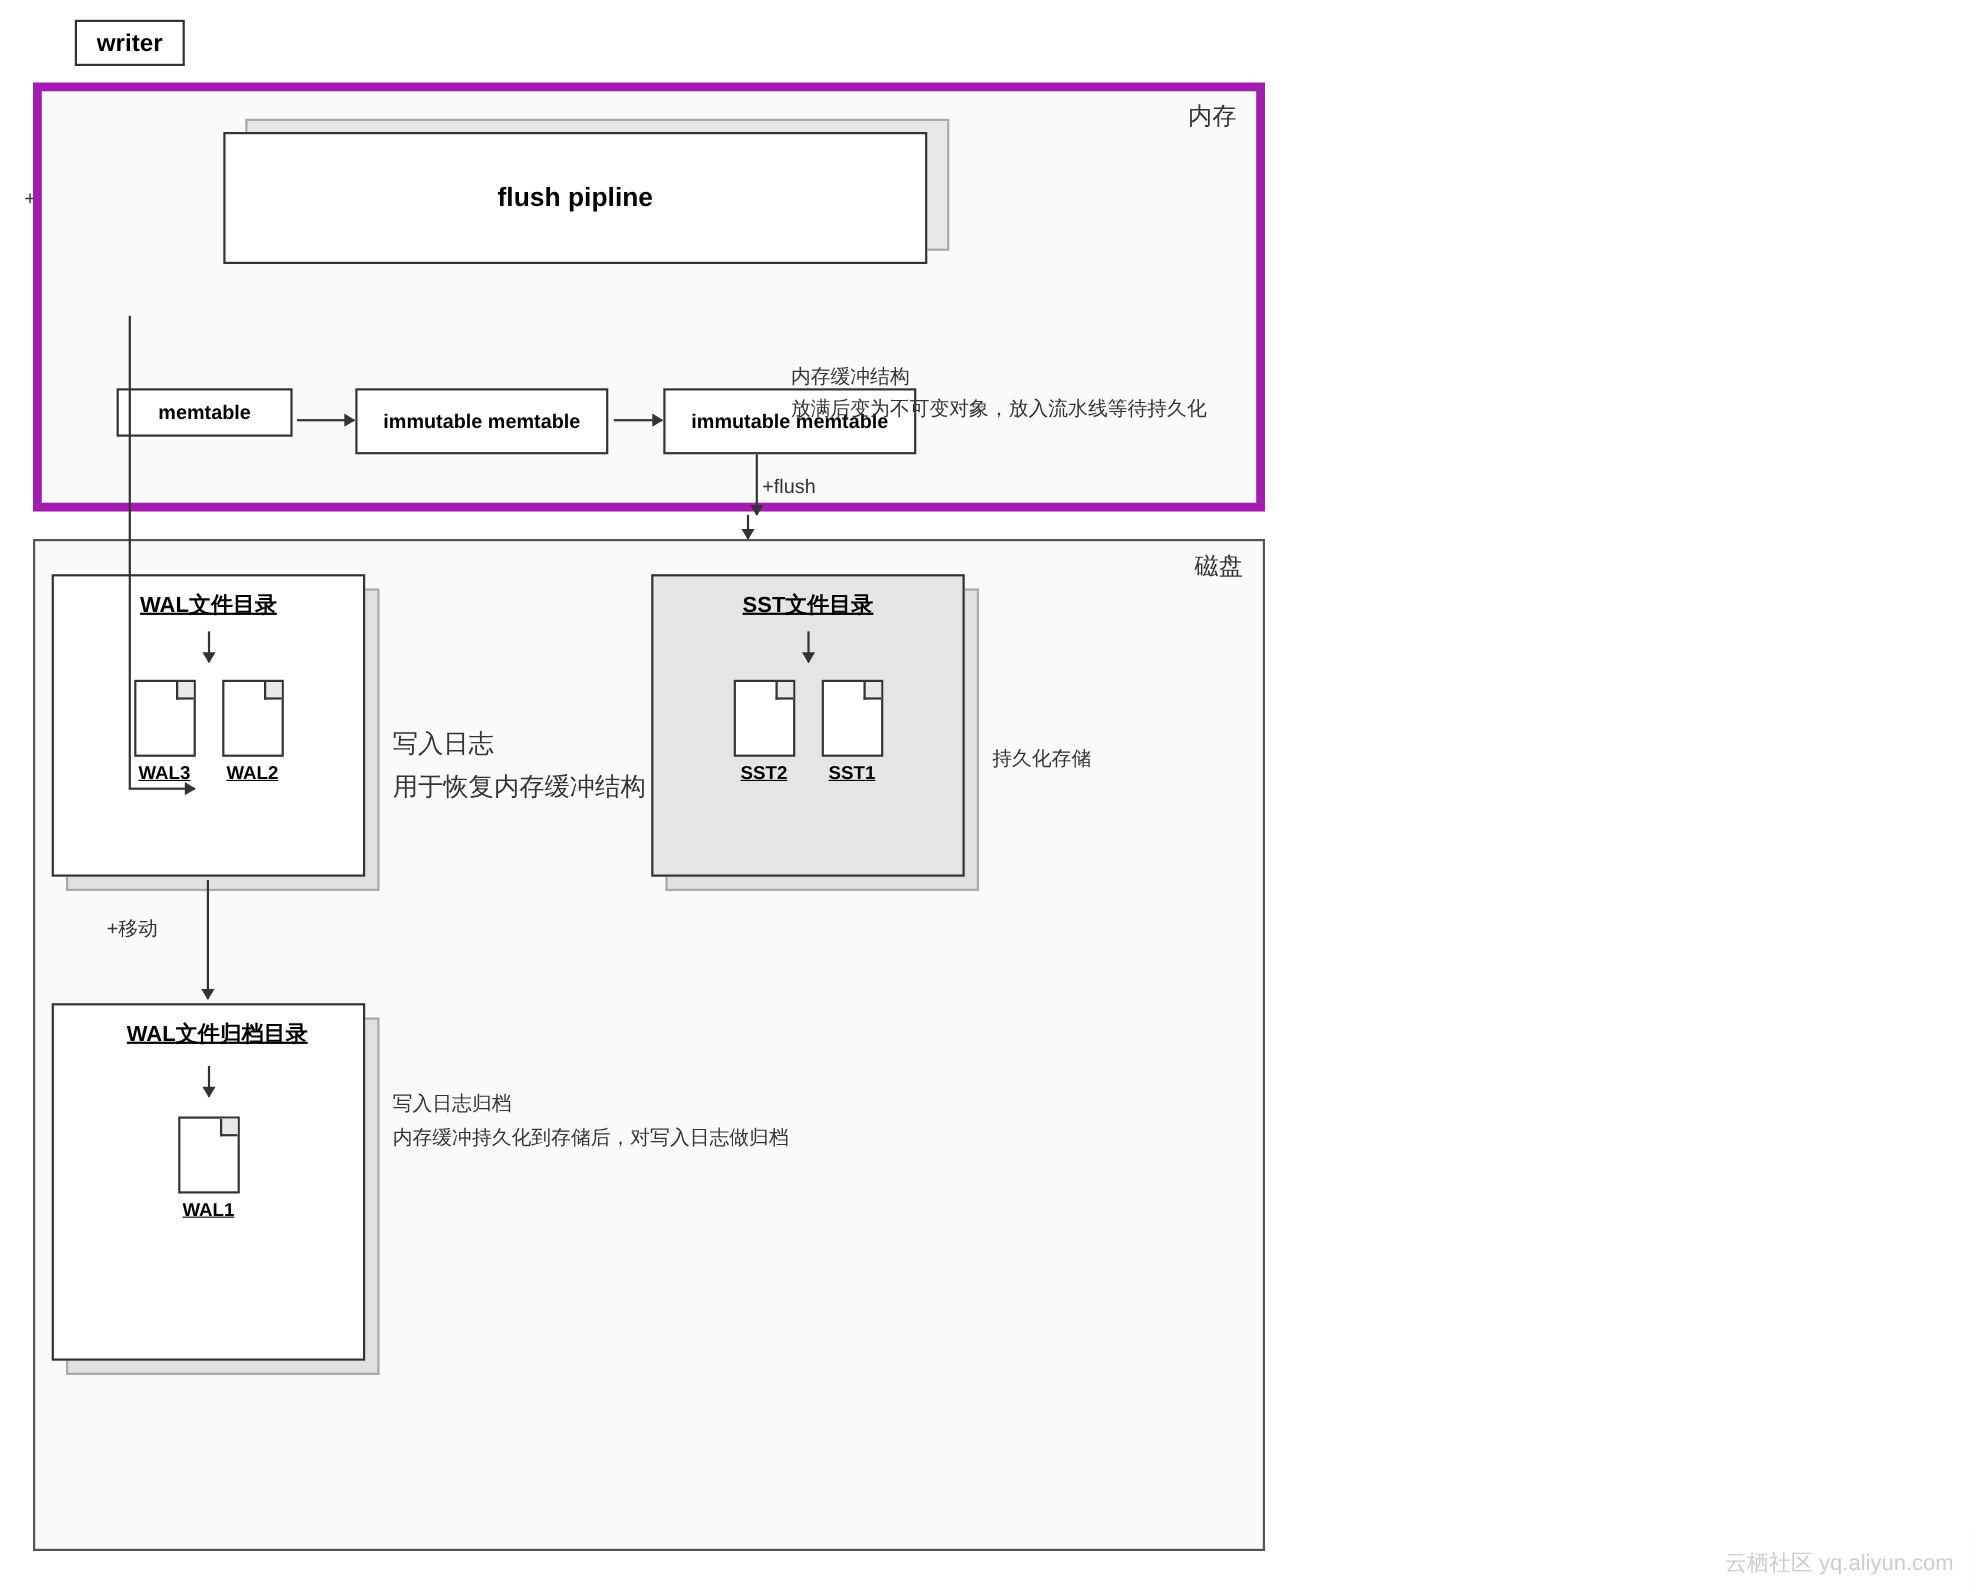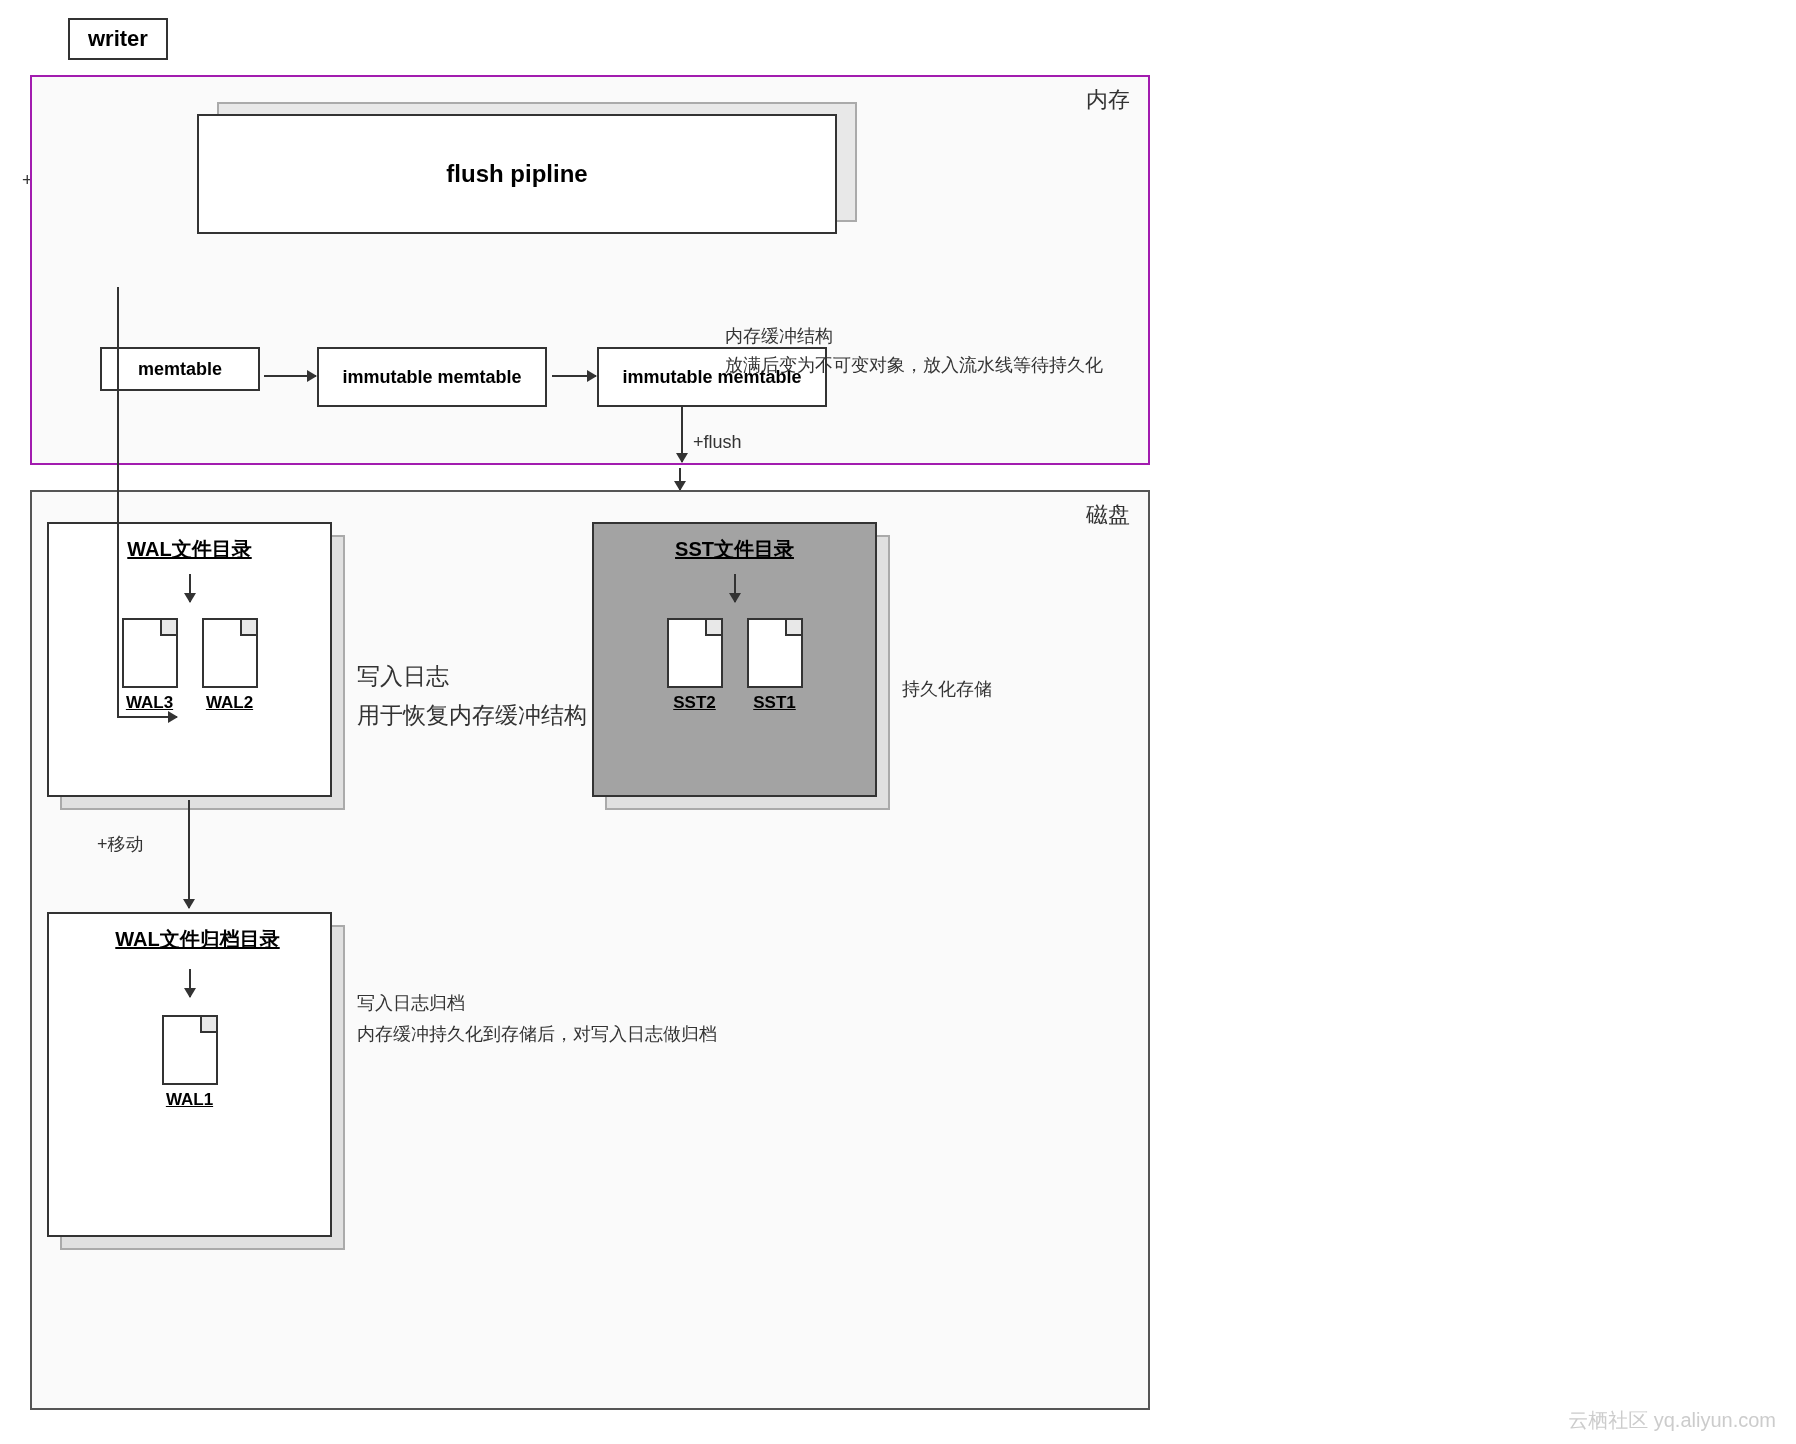--- a/index.html
+++ b/index.html
@@ -26,21 +26,21 @@
       font-size: 22px;
       font-weight: bold;
       background: white;
     }
     
     .memory-region {
       position: absolute;
       top: 75px; left: 30px;
       width: 1120px;
       height: 390px;
-      border: 2px solid #a21caf;
+      border: 8px solid #a21caf;
       background: #fafafa;
     }
     .memory-label {
       position: absolute;
       top: 8px; right: 18px;
       font-size: 22px;
       color: #333;
     }
     
     .flush-pipeline {
@@ -264,21 +264,21 @@
       </div>
     </div>
 
     <div style="position:absolute; top:165px; left:325px; font-size:23px; color:#333; line-height:1.7;">
       <div>写入日志</div>
       <div>用于恢复内存缓冲结构</div>
     </div>
 
     <div style="position:absolute; top:43px; left:573px; width:285px; height:275px; border:2px solid #aaa; background:#e0e0e0;"></div>
 
-    <div style="position:absolute; top:30px; left:560px; width:285px; height:275px; border:2px solid #333; background:#a3a3a3;">
+    <div style="position:absolute; top:30px; left:560px; width:285px; height:275px; border:2px solid #333; background:#e5e5e5;">
       <div style="font-size:20px; font-weight:bold; text-align:center; padding-top:12px; text-decoration:underline;">SST文件目录</div>
 
       <div style="position:absolute; top:50px; left:140px; width:2px; height:28px; background:#333;">
         <div style="position:absolute; bottom:-1px; left:-5px; border-top:10px solid #333; border-left:6px solid transparent; border-right:6px solid transparent;"></div>
       </div>
 
       <div style="display:flex; justify-content:center; gap:24px; margin-top:55px;">
         <div class="file-wrapper">
           <div style="position:relative; width:56px; height:70px; background:white; border:2px solid #333;">
             <div style="position:absolute; top:0; right:0; width:0; height:0; border-style:solid; border-width:0 16px 16px 0; border-color:transparent #aaa transparent transparent;"></div>

